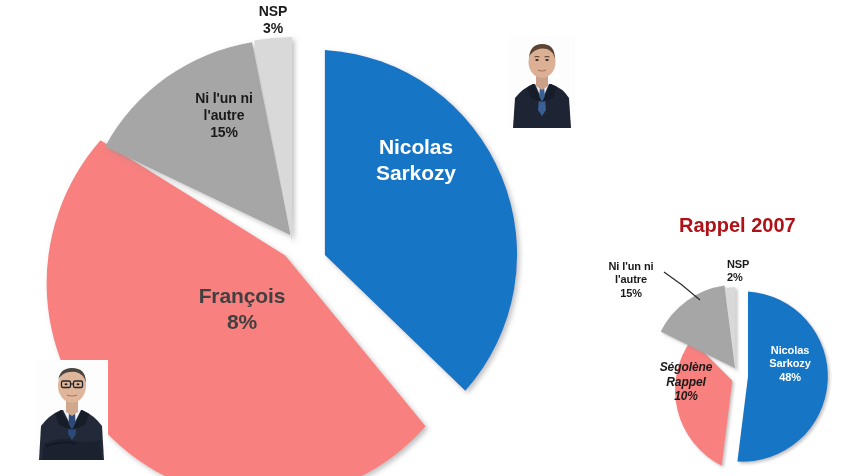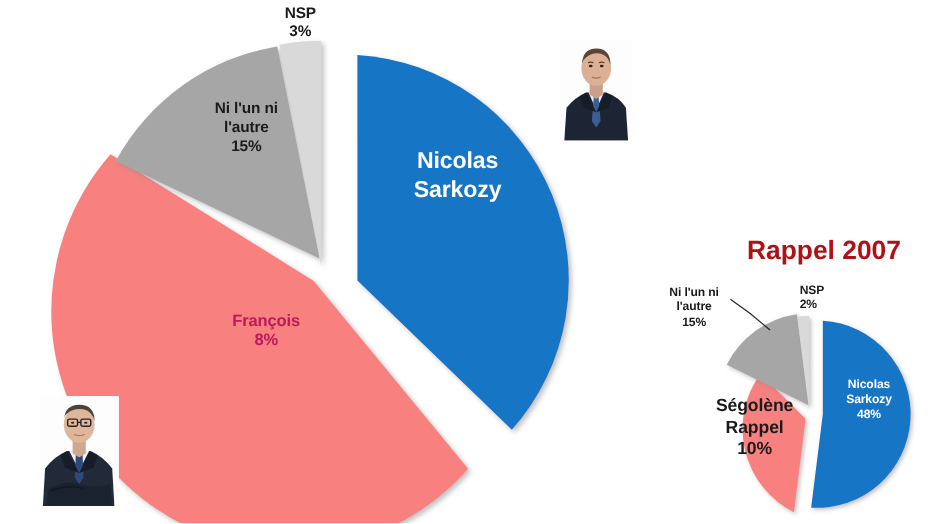--- a/index.html
+++ b/index.html
@@ -32,43 +32,44 @@
     line-height: 1.22;
     white-space: nowrap;
     letter-spacing: -0.1px;
   }
   
   .main-lbl-inside {
     font-size: 21px;
     color: #ffffff;
   }
   .main-lbl-inside-dark {
-    font-size: 15px;
-    color: #be185d;
+    font-size: 21px;
+    color: #404040;
   }
   .main-lbl-outside {
     font-size: 14px;
     color: #1a1a1a;
   }
   
   .sm-lbl-inside {
     font-size: 11px;
     color: #ffffff;
   }
   .sm-lbl-inside-dark {
-    font-size: 16px;
+    font-size: 12px;
     color: #1a1a1a;
+    font-style: italic;
   }
   .sm-lbl-outside {
     font-size: 11px;
     color: #1a1a1a;
   }
   .recall-title {
     position: absolute;
-    font-size: 24px;
+    font-size: 20px;
     font-weight: bold;
     color: #b01116;
     letter-spacing: 0px;
     white-space: nowrap;
   }
   
   .portrait {
     position: absolute;
     overflow: hidden;
     background: #ffffff;

